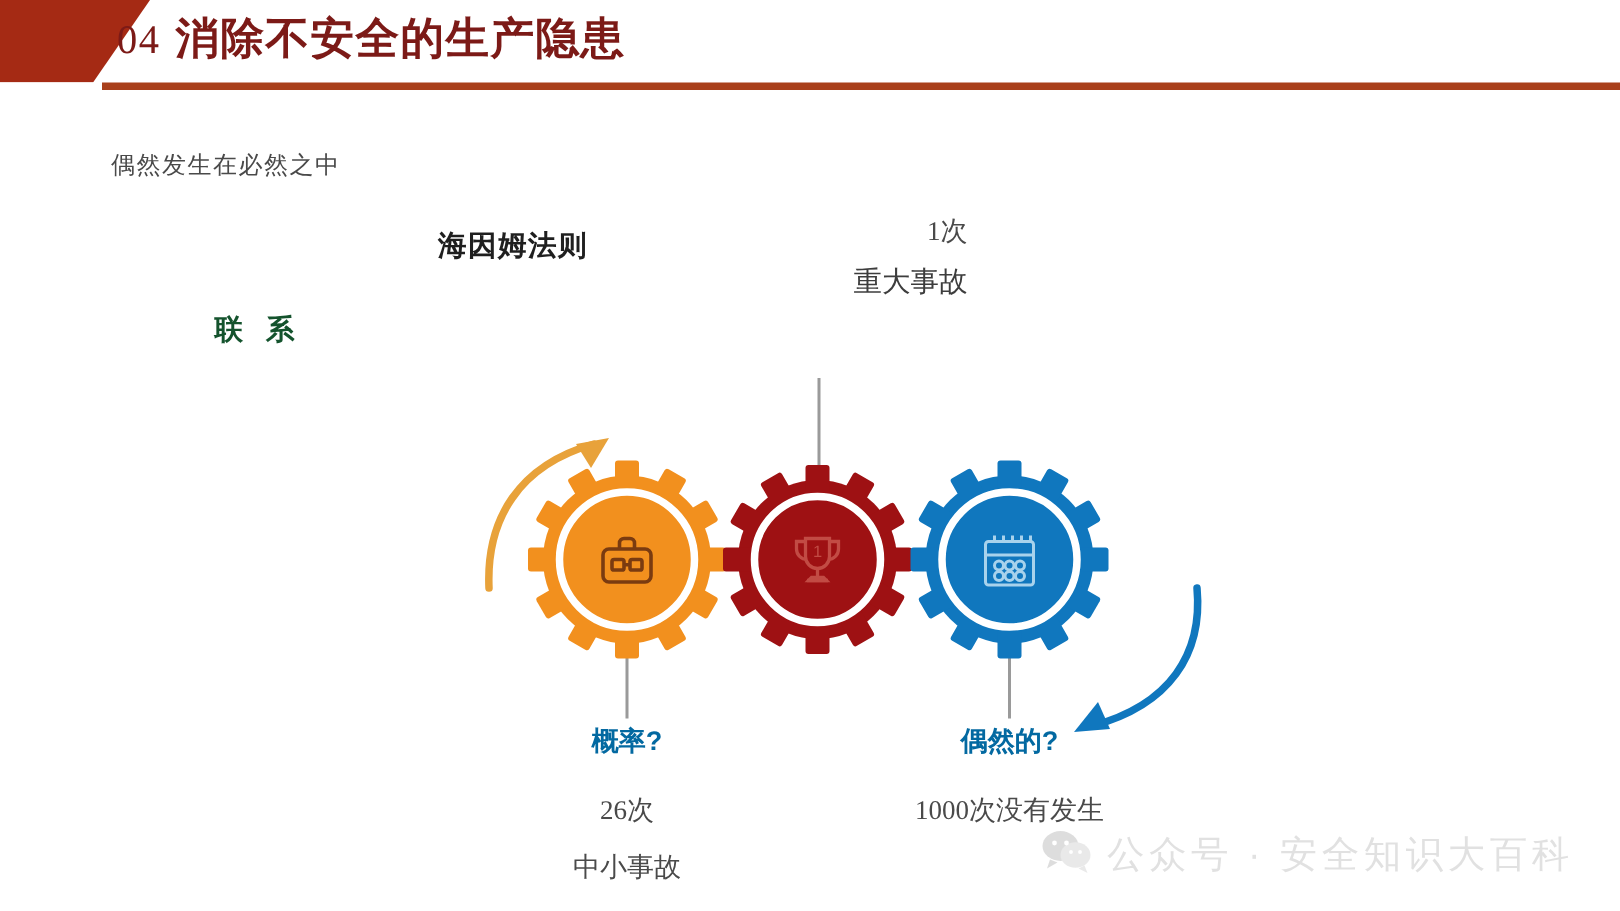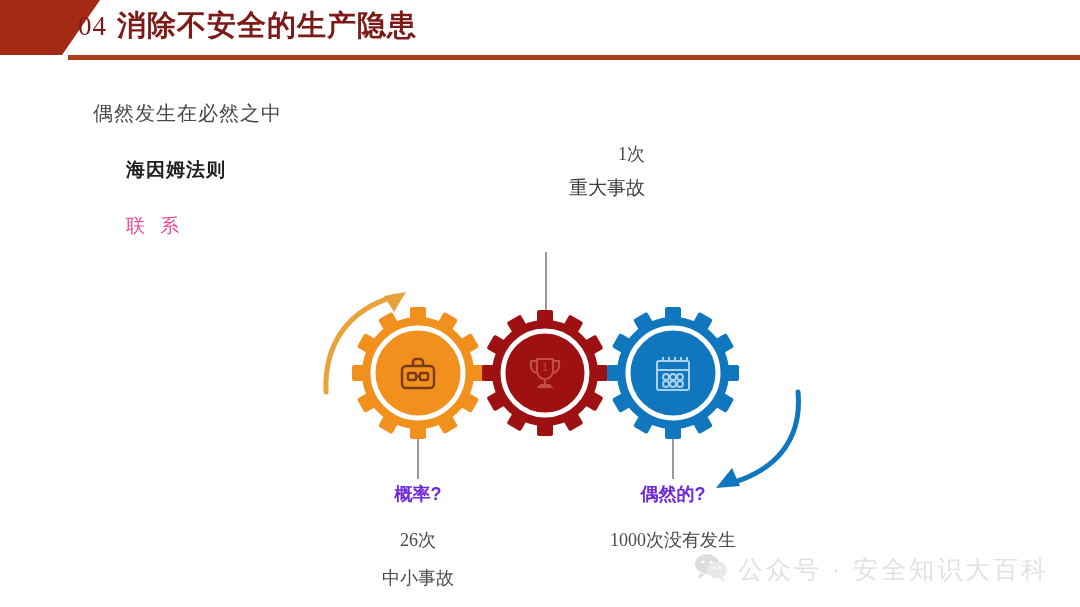--- a/index.html
+++ b/index.html
@@ -64,39 +64,40 @@
     width: 330px;
   }
   .lb-heading {
     font-size: 16px;
     font-weight: 700;
     color: #2b2b2b;
     letter-spacing: 0.5px;
     margin: 0 0 38px 0;
   }
   .lb-line1 {
-    font-size: 20px;
+    font-size: 16px;
     font-weight: 400;
     color: #4a4a4a;
-    margin: 0 0 30px 31px;
+    margin: 0 0 30px 12px;
     letter-spacing: 1px;
     font-family: "Liberation Serif", "DejaVu Serif", serif;
   }
   .lb-line2 {
     font-size: 19px;
     font-weight: 700;
     color: #1f1f1f;
     margin: 0 0 30px 64px;
     letter-spacing: 1px;
+    text-align: right;
   }
   .lb-line3 {
     font-size: 19px;
-    font-weight: 400;
-    color: #ec4899;
-    margin: 0 0 0 64px;
+    font-weight: 700;
+    color: #14532d;
+    margin: 0 0 0 81px;
     letter-spacing: 5px;
   }
 
   
   #top-callout {
     position: absolute;
     left: 445px;
     top: 142px;
     width: 200px;
     text-align: right;
@@ -145,21 +146,21 @@
   .bottom-callout {
     position: absolute;
     text-align: center;
     width: 200px;
   }
   #bottom-left  { left: 318px; top: 482px; }
   #bottom-right { left: 573px; top: 482px; }
   .bc-title {
     font-size: 18px;
     font-weight: 700;
-    color: #6d28d9;
+    color: #0369a1;
     margin-bottom: 22px;
   }
   .bc-l1 {
     font-size: 18px;
     color: #4a4a4a;
     font-family: "Liberation Serif", "DejaVu Serif", serif;
     margin-bottom: 14px;
   }
   .bc-l2 {
     font-size: 18px;

